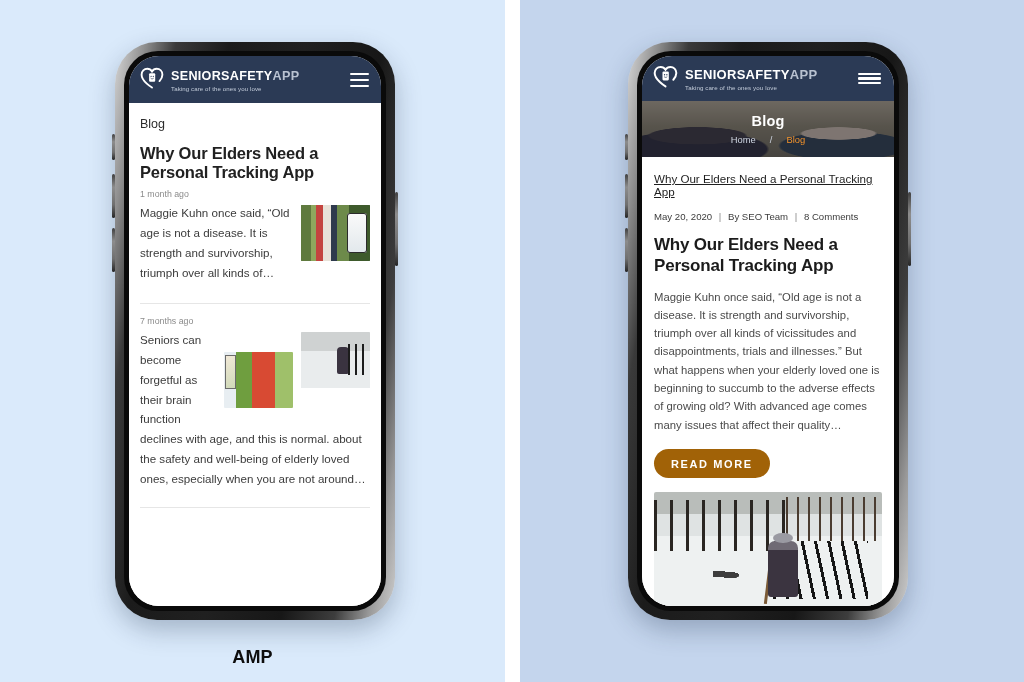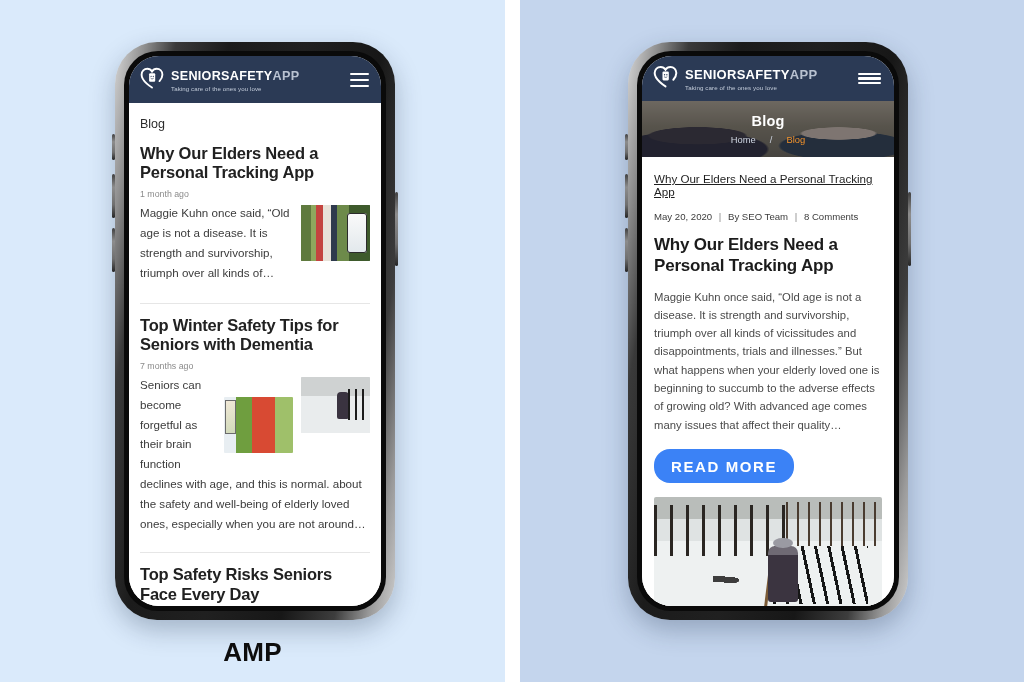--- a/index.html
+++ b/index.html
@@ -15,21 +15,21 @@
   .panel { position: relative; height: 682px; }
   .panel-amp { width: 505px; background: #daeafb; }
   .panel-gap { width: 15px; background: #ffffff; height: 682px; }
   .panel-nonamp { width: 504px; background: #c4d5ed; }
 
   .panel-caption {
     position: absolute;
     left: 0; right: 0;
     bottom: 14px;
     text-align: center;
-    font-size: 26px;
+    font-size: 18px;
     font-weight: bold;
     color: #0d0d0d;
     letter-spacing: .2px;
   }
 
   
   .phone {
     position: absolute;
     border-radius: 42px;
     background: linear-gradient(100deg,#d9d9d9 0%,#8e8e8e 8%,#3a3a3a 16%,#1b1b1b 30%,#202020 50%,#171717 70%,#3d3d3d 84%,#9a9a9a 93%,#cfcfcf 100%);
@@ -160,22 +160,22 @@
   }
   .na-meta { font-size: 9.6px; color: #3c3c3c; padding: 13px 0 12px; }
   .na-meta .pipe { color: #8a8a8a; padding: 0 4px; }
   .na-h1 {
     font-size: 17px; line-height: 1.25; font-weight: bold;
     color: #1b1b1b; letter-spacing: -.2px;
   }
   .na-p { font-size: 11.3px; line-height: 1.62; color: #4a4a4a; padding-top: 11px; }
   .na-readmore {
     display: inline-block; margin-top: 15px;
-    background: #3b82f6; color: #fff;
-    font-size: 15px; font-weight: bold; letter-spacing: 1.6px;
+    background: #a16207; color: #fff;
+    font-size: 11px; font-weight: bold; letter-spacing: 1.6px;
     padding: 9px 17px 8px; border-radius: 16px;
     border: none; cursor: pointer;
   }
   .na-figure {
     margin-top: 14px; height: 128px; overflow: hidden; position: relative;
     border-radius: 2px;
   }
   .na-snow { position: absolute; inset: 0; }
   .na-snow-bg {
     position:absolute; inset:0;
@@ -265,38 +265,34 @@
                 <span class="amp-thumb">
                   <span class="art art-forest"></span>
                 </span>
                 <span>Maggie Kuhn once said, “Old age is not a disease. It is strength and survivorship, triumph over all kinds of…</span>
               </div>
             </div>
 
             <div class="amp-divider" style="clear:both; margin-top:14px;"></div>
 
             <div class="amp-article">
-              <div class="amp-title">Top Winter Safety Tips for Seniors with Dementia</div>
               <div class="amp-date">7 months ago</div>
               <div class="amp-flow">
                 <span class="amp-thumb">
                   <span class="art art-snowbench"></span>
                 </span>
                 <span class="amp-thumb" style="margin-top:22px;">
                   <span class="art art-bike"></span>
                 </span>
                 <span>Seniors can become forgetful as their brain function declines with age, and this is normal. about the safety and well-being of elderly loved ones, especially when you are not around…</span>
               </div>
             </div>
 
             <div class="amp-divider" style="clear:both; margin-top:12px;"></div>
 
-            <div class="amp-article">
-              <div class="amp-title">Top Safety Risks Seniors Face Every Day</div>
-            </div>
           </div>
 
         </div>
       </div>
     </div>
 
     <div class="panel-caption">AMP</div>
   </div>
 
   <div class="panel-gap"></div>

